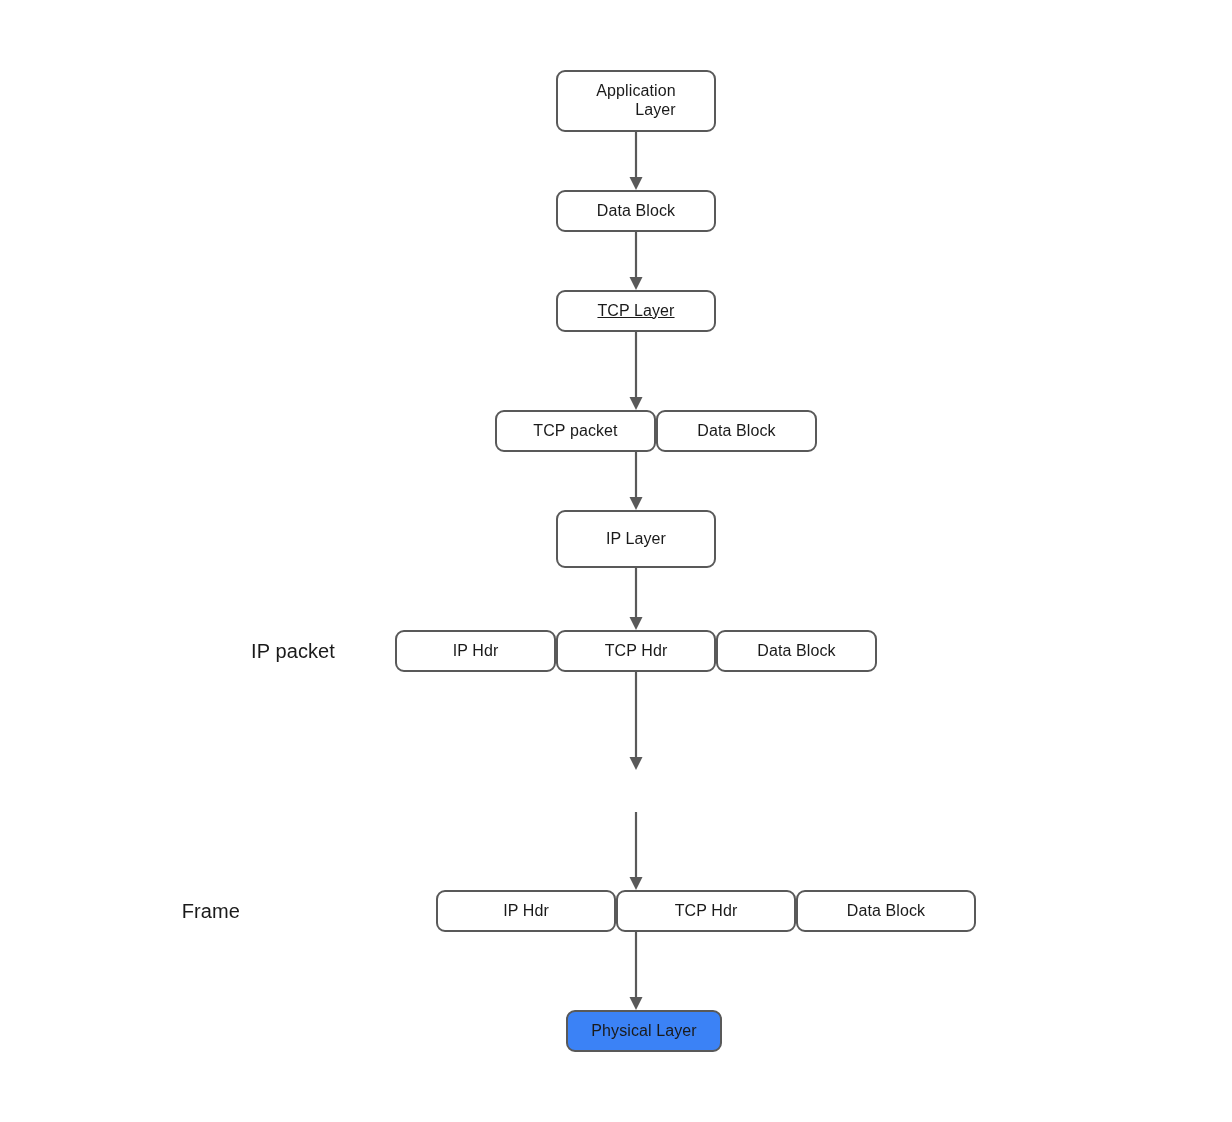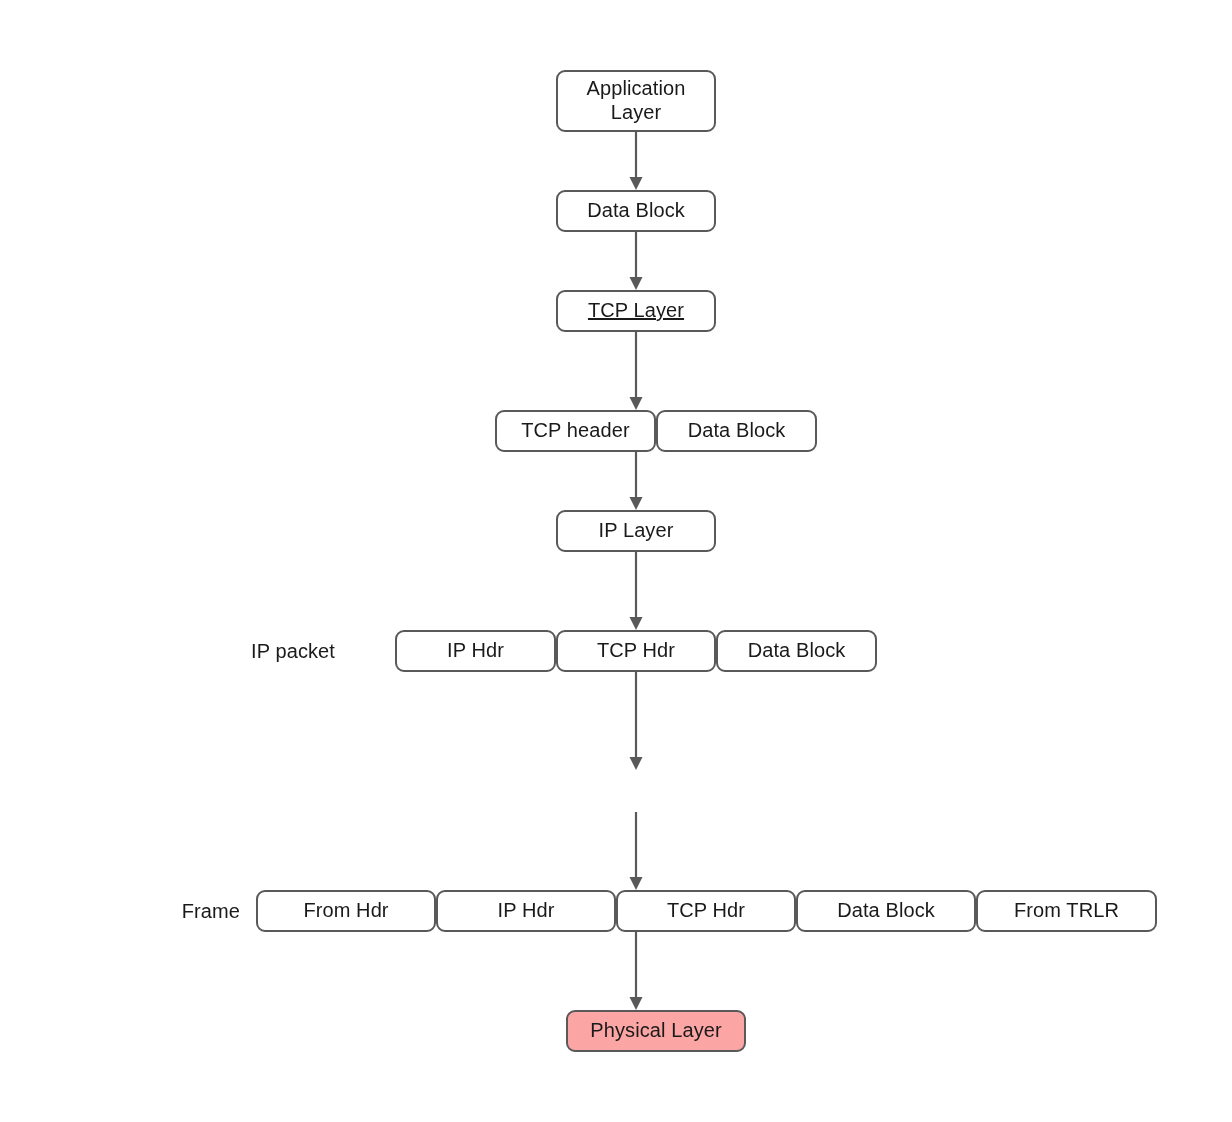--- a/index.html
+++ b/index.html
@@ -20,26 +20,26 @@
     width: 1232px;
     height: 1122px;
   }
   .node {
     position: absolute;
     box-sizing: border-box;
     background: #ffffff;
     border: 2.2px solid #595959;
     border-radius: 9px;
     color: #1a1a1a;
-    font-size: 20px;
+    font-size: 16px;
     line-height: 1.18;
     display: flex;
     align-items: center;
     justify-content: center;
-    text-align: center;
+    text-align: right;
     white-space: pre-line;
     letter-spacing: 0.1px;
   }
   .side-label {
     position: absolute;
     box-sizing: border-box;
     color: #1a1a1a;
     font-size: 20px;
     line-height: 1;
     display: flex;
@@ -89,27 +89,25 @@
       </g>
       <g>
         <line x1="636" y1="932" x2="636" y2="998.5" stroke="#595959" stroke-width="2.2"></line>
         <path d="M 629.5 997 L 642.5 997 L 636 1010 Z" fill="#595959"></path>
       </g>
     </svg>
 <div class="node" style="left: 556px; top: 70px; width: 160px; height: 62px; border-color: rgb(89, 89, 89); background: rgb(255, 255, 255); color: rgb(26, 26, 26);">Application
 Layer</div>
     <div class="node" style="left: 556px; top: 190px; width: 160px; height: 42px; border-color: rgb(89, 89, 89); background: rgb(255, 255, 255); color: rgb(26, 26, 26);">Data Block</div>
     <div class="node" style="left: 556px; top: 290px; width: 160px; height: 42px; border-color: rgb(89, 89, 89); background: rgb(255, 255, 255); color: rgb(26, 26, 26); text-decoration: underline;">TCP Layer</div>
-    <div class="node" style="left: 556px; top: 510px; width: 160px; height: 42px; border-color: rgb(89, 89, 89); background: rgb(255, 255, 255); color: rgb(26, 26, 26);">IP Layer</div>
-    <div class="node" style="left: 566px; top: 1010px; width: 180px; height: 42px; border-color: rgb(89, 89, 89); background: #fca5a5; color: rgb(26, 26, 26);">Physical Layer</div>
-    <div class="node" style="left: 495px; top: 410px; width: 161px; height: 42px; border-color: rgb(89, 89, 89); background: rgb(255, 255, 255); color: rgb(26, 26, 26);">TCP header</div>
+    <div class="node" style="left: 556px; top: 510px; width: 160px; height: 58px; border-color: rgb(89, 89, 89); background: rgb(255, 255, 255); color: rgb(26, 26, 26);">IP Layer</div>
+    <div class="node" style="left: 566px; top: 1010px; width: 156px; height: 42px; border-color: rgb(89, 89, 89); background: #3b82f6; color: rgb(26, 26, 26);">Physical Layer</div>
+    <div class="node" style="left: 495px; top: 410px; width: 161px; height: 42px; border-color: rgb(89, 89, 89); background: rgb(255, 255, 255); color: rgb(26, 26, 26);">TCP packet</div>
     <div class="node" style="left: 656px; top: 410px; width: 161px; height: 42px; border-color: rgb(89, 89, 89); background: rgb(255, 255, 255); color: rgb(26, 26, 26);">Data Block</div>
     <div class="side-label" style="left: 120px; top: 630px; width: 215px; height: 42px; color: rgb(26, 26, 26);">IP packet</div>
     <div class="node" style="left: 395px; top: 630px; width: 161px; height: 42px; border-color: rgb(89, 89, 89); background: rgb(255, 255, 255); color: rgb(26, 26, 26);">IP Hdr</div>
     <div class="node" style="left: 556px; top: 630px; width: 160px; height: 42px; border-color: rgb(89, 89, 89); background: rgb(255, 255, 255); color: rgb(26, 26, 26);">TCP Hdr</div>
     <div class="node" style="left: 716px; top: 630px; width: 161px; height: 42px; border-color: rgb(89, 89, 89); background: rgb(255, 255, 255); color: rgb(26, 26, 26);">Data Block</div>
     <div class="side-label" style="left: 60px; top: 890px; width: 180px; height: 42px; color: rgb(26, 26, 26);">Frame</div>
-    <div class="node" style="left: 256px; top: 890px; width: 180px; height: 42px; border-color: rgb(89, 89, 89); background: rgb(255, 255, 255); color: rgb(26, 26, 26);">From Hdr</div>
     <div class="node" style="left: 436px; top: 890px; width: 180px; height: 42px; border-color: rgb(89, 89, 89); background: rgb(255, 255, 255); color: rgb(26, 26, 26);">IP Hdr</div>
     <div class="node" style="left: 616px; top: 890px; width: 180px; height: 42px; border-color: rgb(89, 89, 89); background: rgb(255, 255, 255); color: rgb(26, 26, 26);">TCP Hdr</div>
     <div class="node" style="left: 796px; top: 890px; width: 180px; height: 42px; border-color: rgb(89, 89, 89); background: rgb(255, 255, 255); color: rgb(26, 26, 26);">Data Block</div>
-    <div class="node" style="left: 976px; top: 890px; width: 181px; height: 42px; border-color: rgb(89, 89, 89); background: rgb(255, 255, 255); color: rgb(26, 26, 26);">From TRLR</div>
   </div>
 
 </body></html>

